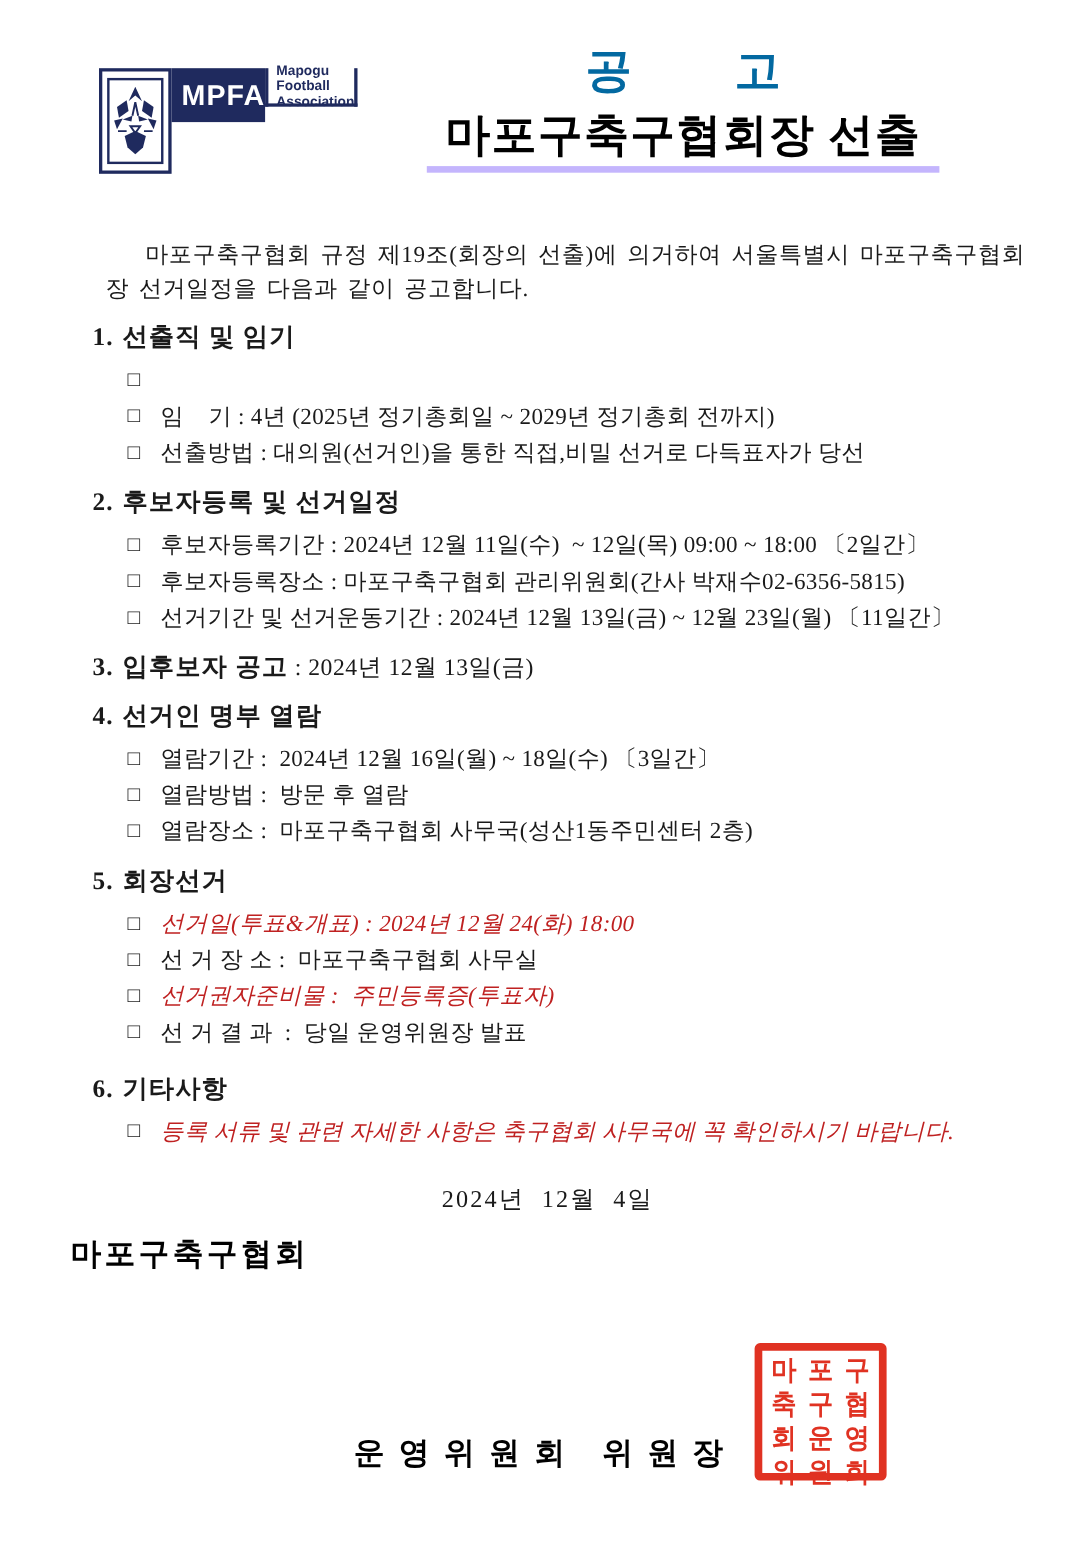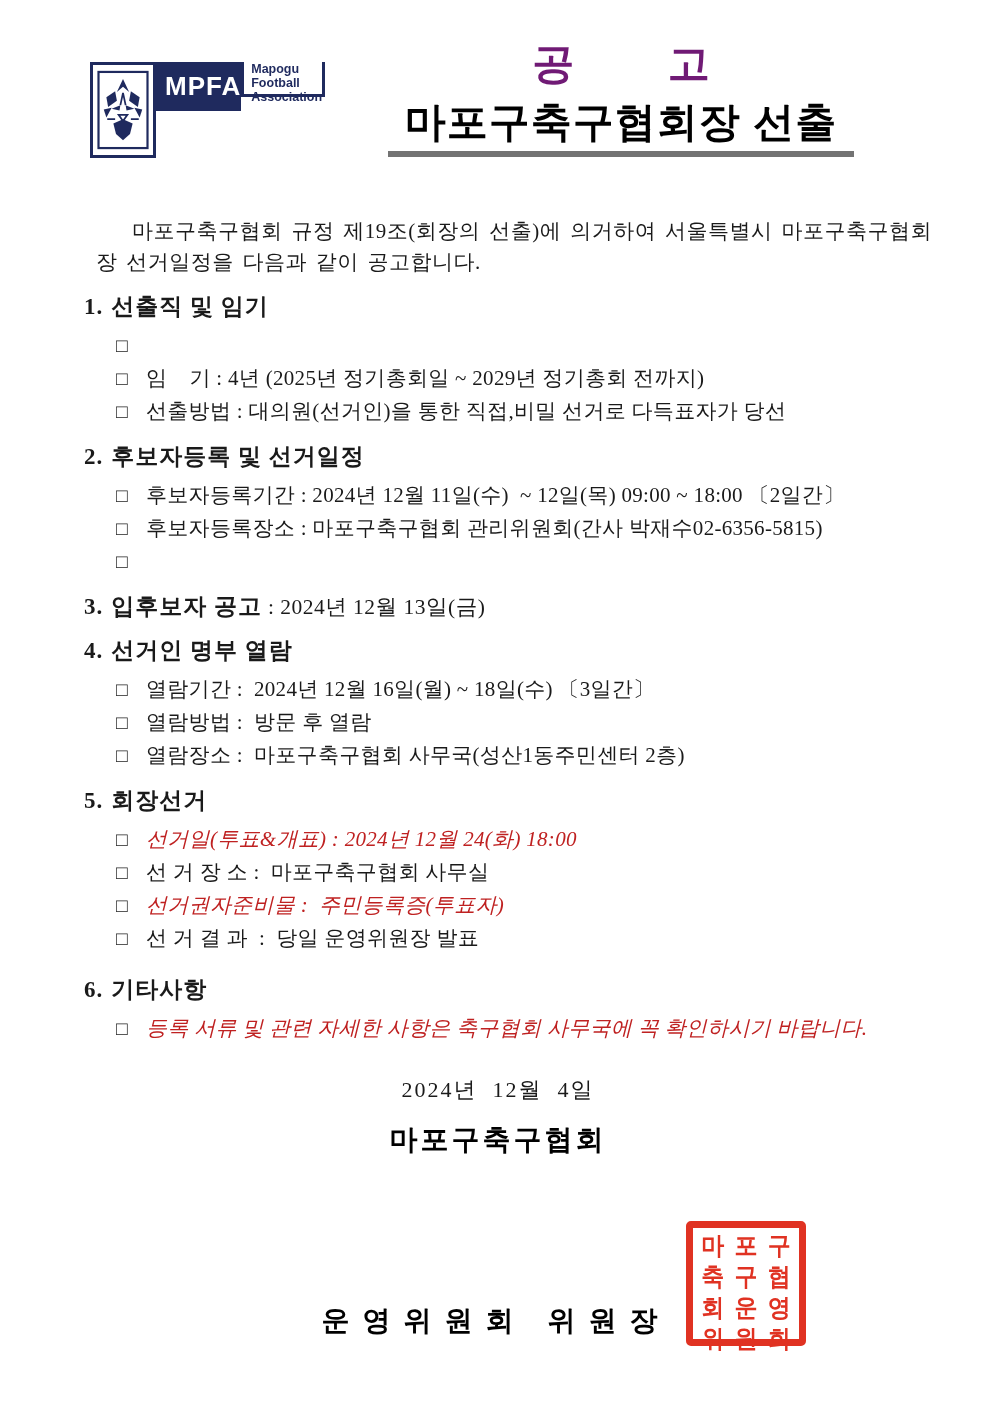--- a/index.html
+++ b/index.html
@@ -29,33 +29,33 @@
     height:49px;background:var(--navy);color:#fff;
     font-family:"Liberation Sans","DejaVu Sans",sans-serif;
     font-weight:bold;font-size:26px;
     display:flex;align-items:center;padding-left:9px;letter-spacing:1px;
   }
   .logo-org{
     height:35px;background:#fff;color:var(--navy);
     border:3px solid var(--navy);border-top:none;
     font-family:"Liberation Sans","DejaVu Sans",sans-serif;
     font-weight:bold;font-size:12.5px;line-height:14px;
-    display:flex;flex-direction:column;padding-left:7px;
+    display:flex;flex-direction:column;justify-content:center;padding-left:7px;
   }
   .titles{position:absolute;left:280px;right:30px;top:40px;text-align:center;}
   .title-main{
     font-family:"Liberation Sans","DejaVu Sans",sans-serif;
-    font-weight:bold;font-size:42px;color:#701a75;white-space:pre;line-height:48px;
+    font-weight:bold;font-size:42px;color:#0369a1;white-space:pre;line-height:48px;
   }
   .title-sub-wrap{margin-top:12px;}
   .title-sub{
     display:inline-block;
     font-family:"Liberation Sans","DejaVu Sans",sans-serif;
     font-weight:bold;font-size:41px;color:#000;letter-spacing:1px;
-    border-bottom:6px solid #737373;padding:0 17px 7px 17px;line-height:44px;
+    border-bottom:6px solid #c4b5fd;padding:0 17px 7px 17px;line-height:44px;
   }
   
   .content{padding:0 60px 0 64px;}
   .intro{
     margin-top:44px;font-size:21px;line-height:31px;
     text-indent:36px;letter-spacing:0.5px;word-spacing:3px;text-align:justify;margin-left:32px;
   }
   .section{margin-left:20px;margin-top:14px;}
   .section.tight{margin-top:20px;}
   .sec-head{font-size:23px;font-weight:bold;line-height:30px;letter-spacing:1px;}
@@ -67,21 +67,21 @@
     width:30px;flex:0 0 30px;font-size:19px;color:#222;
     line-height:33px;
   }
   .item .itext{white-space:pre-wrap;letter-spacing:0.3px;}
   .item.red .itext{color:var(--red);font-style:italic;font-weight:500;}
   
   .date-line{
     margin-top:30px;text-align:center;font-size:22px;white-space:pre;letter-spacing:2px;
   }
   .org-name{
-    margin-top:16px;text-align:center;
+    margin-top:16px;
     font-family:"Liberation Sans","DejaVu Sans",sans-serif;
     font-weight:bold;font-size:28px;letter-spacing:3px;color:#000;
   }
   .footer-line{
     position:absolute;left:0;top:1302px;width:100%;text-align:center;
     font-family:"Liberation Sans","DejaVu Sans",sans-serif;
     font-weight:bold;font-size:28px;letter-spacing:13px;color:#000;
   }
   .seal{
     position:absolute;left:686px;top:1221px;width:120px;height:125px;
@@ -162,20 +162,21 @@
       <div class="item">
         <span class="cb">□</span>
         <span class="itext">후보자등록기간 : 2024년 12월 11일(수)  ~ 12일(목) 09:00 ~ 18:00 〔2일간〕</span>
       </div>
       <div class="item">
         <span class="cb">□</span>
         <span class="itext">후보자등록장소 : 마포구축구협회 관리위원회(간사 박재수02-6356-5815)</span>
       </div>
       <div class="item">
         <span class="cb">□</span>
+        <span class="itext">선거기간 및 선거운동기간 : 2024년 12월 13일(금) ~ 12월 23일(월) 〔11일간〕</span>
       </div>
     </div>
   </div>
 
   <div class="section">
     <div class="sec-head">
       <span class="sec-no">3.</span><span>입후보자 공고</span><span class="sec-suffix"> : 2024년 12월 13일(금)</span>
     </div>
   </div>
 

